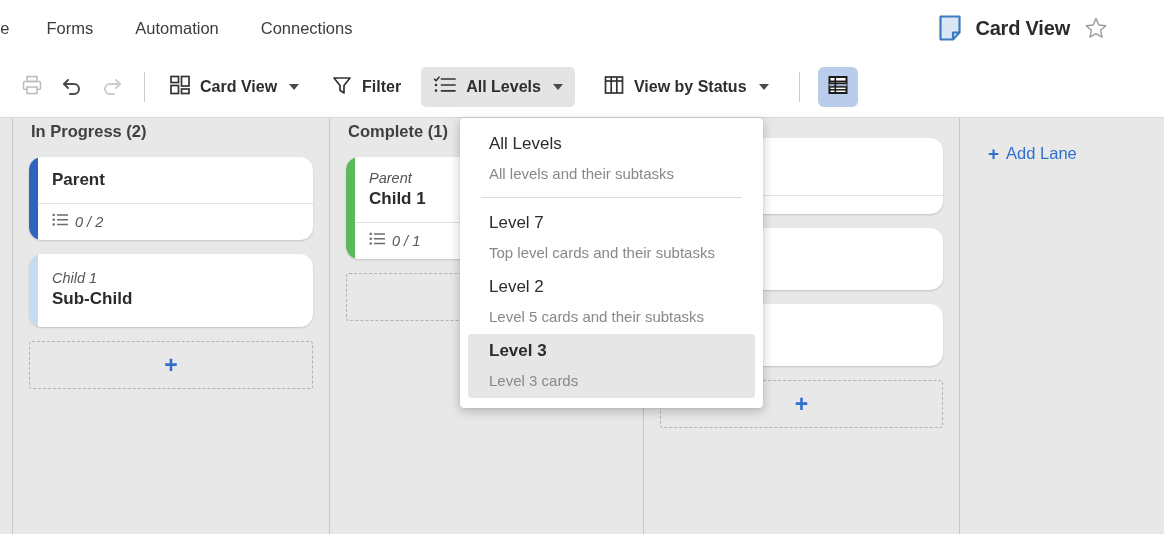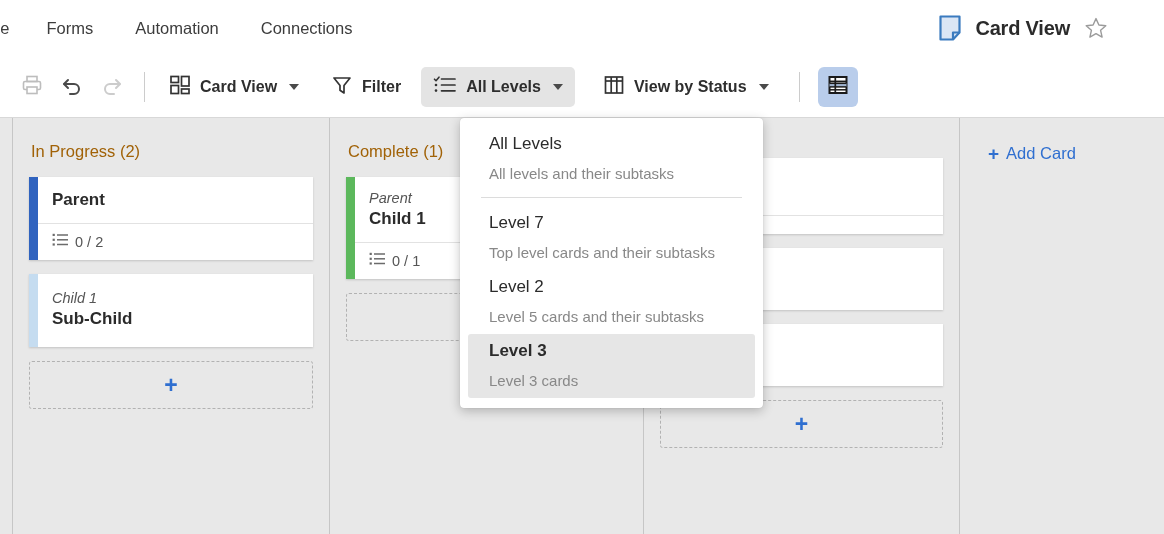--- a/index.html
+++ b/index.html
@@ -136,30 +136,30 @@
     position: relative;
     height: 416px;
     box-sizing: border-box;
     border-right: 1px solid #c6c6c6;
     padding: 0 16px;
     flex: 0 0 auto;
   }
   .lane.first { border-left: 1px solid #c6c6c6; margin-left: 12px; }
   .lane-title {
     font-size: 16.5px;
-    font-weight: normal;
-    color: #a16207;
-    padding-top: 24px;
+    font-weight: bold;
+    color: #404040;
+    padding-top: 4px;
     padding-bottom: 16px;
     padding-left: 2px;
   }
   .card {
     position: relative;
     background: #ffffff;
-    border-radius: 0;
+    border-radius: 13px;
     margin-bottom: 14px;
     box-shadow: 0 1px 2px rgba(0,0,0,0.16);
     overflow: hidden;
     cursor: pointer;
   }
   .stripe {
     position: absolute;
     left: 0; top: 0; bottom: 0;
     width: 9px;
   }
@@ -180,20 +180,21 @@
   .card-foot {
     border-top: 1px solid #e2e2e2;
     padding: 9px 14px 9px 23px;
     display: flex;
     align-items: center;
     gap: 6px;
   }
   .card-foot .cnt {
     font-size: 14.5px;
     color: #555555;
+    font-style: italic;
   }
   .add-card {
     border: 1px dashed #b2b2b2;
     border-radius: 3px;
     height: 46px;
     display: flex;
     align-items: center;
     justify-content: center;
     cursor: pointer;
   }
@@ -489,21 +490,21 @@
       </div>
 
       <div class="add-card">
         <span class="plus">+</span>
       </div>
     </div>
 
     <div class="add-lane">
       <span class="add-lane-link">
         <span class="pl">+</span>
-        <span>Add Card</span>
+        <span>Add Lane</span>
       </span>
     </div>
   </div>
 
   <div class="menu">
 
     <div class="menu-item">
       <div class="mi-title">All Levels</div>
       <div class="mi-desc">All levels and their subtasks</div>
     </div>

